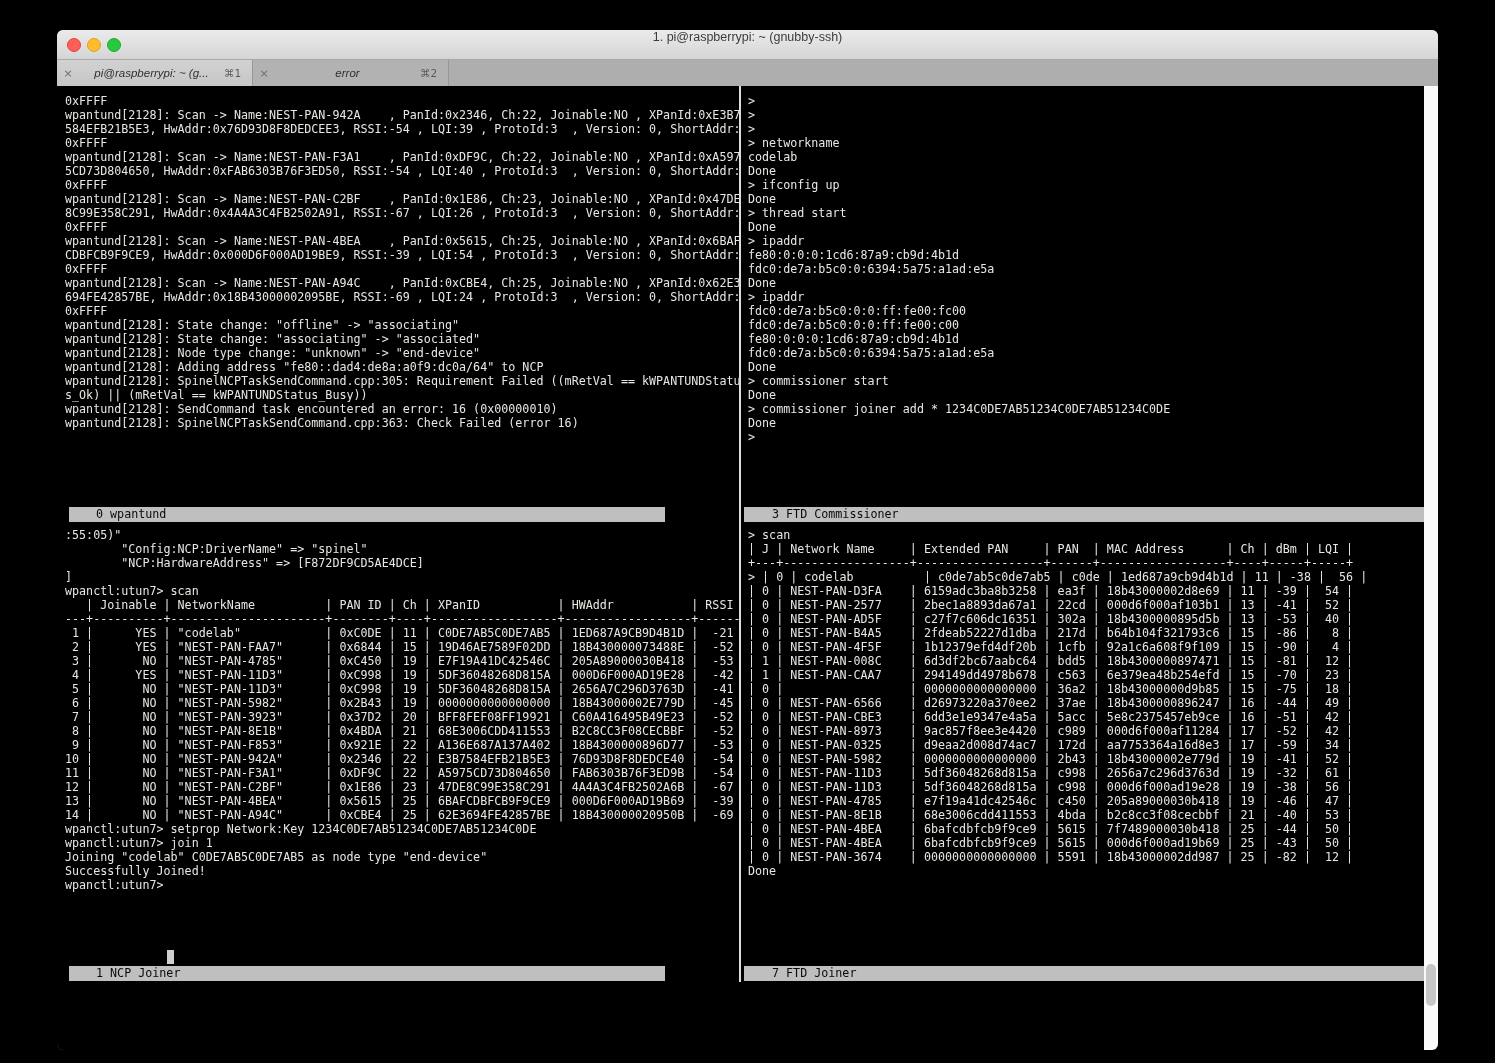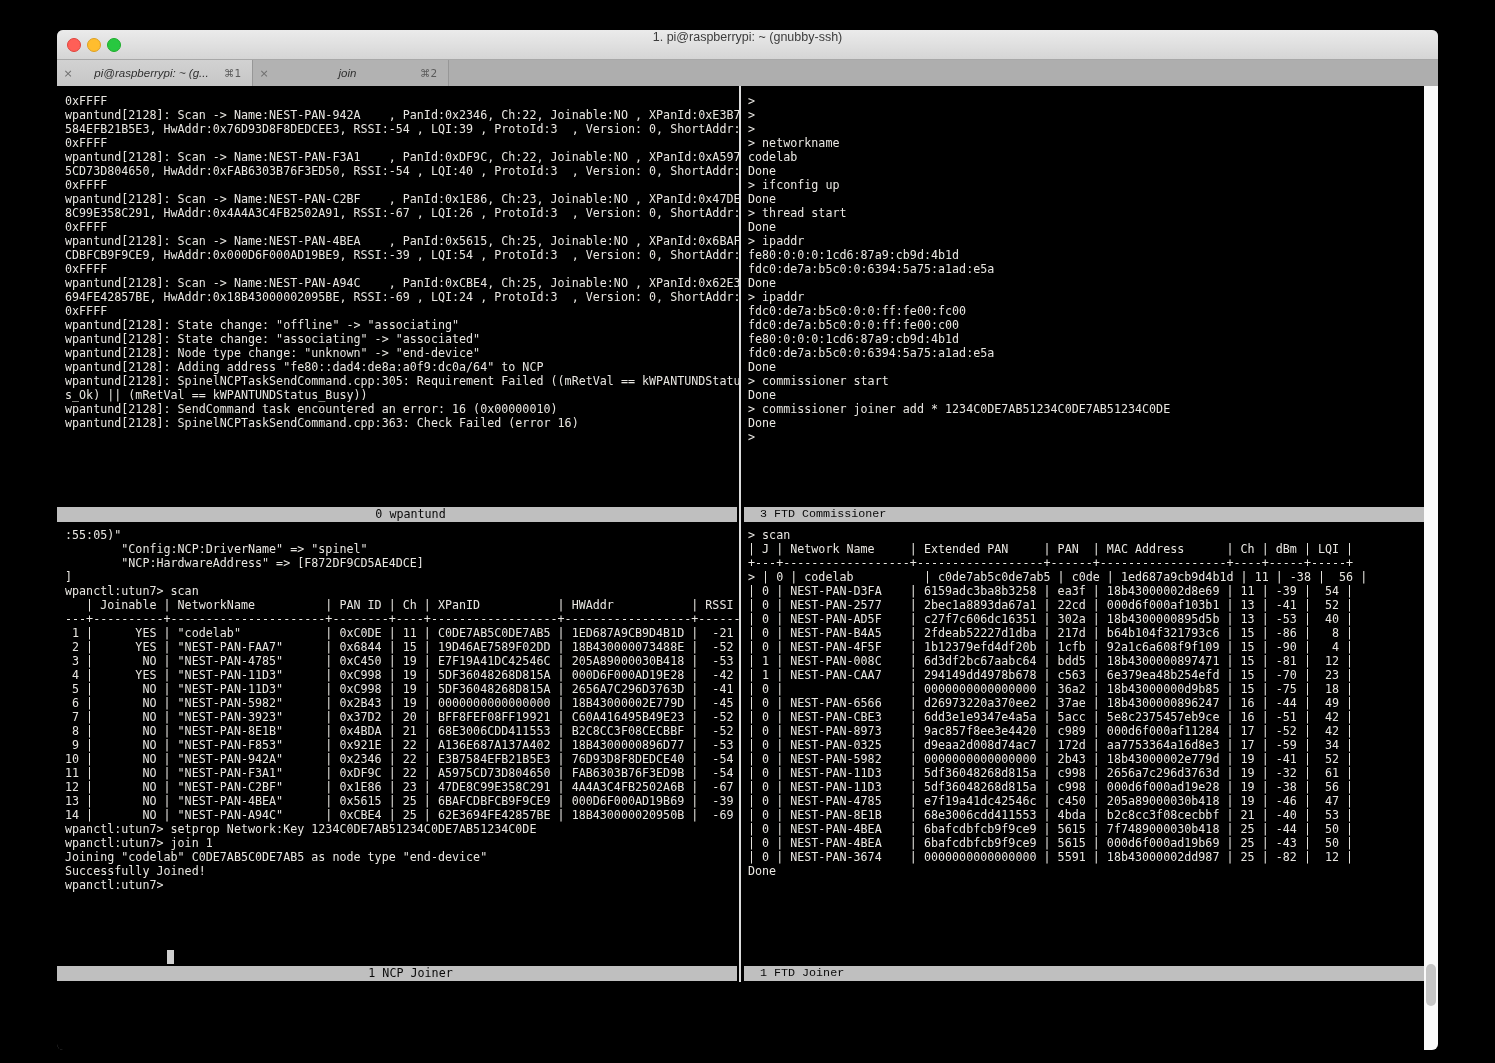--- a/index.html
+++ b/index.html
@@ -27,22 +27,22 @@
   .term pre{position:absolute;margin:4px;font:inherit;white-space:pre;}
   .pane-top{top:4px;line-height:16.65px;}
   .pane-bot{top:438px;line-height:17px;}
   .pleft{left:4px;}
   .pright{left:687px;}
   .vline{position:absolute;left:682px;top:0;width:2px;height:896px;background:#dcdcdc;}
   .sbar{position:absolute;height:15px;background:#bfbfbf;color:#0a0a0a;
         font:11.7px "DejaVu Sans Mono",monospace;line-height:15px;padding-left:27px;box-sizing:border-box;overflow:hidden;}
   .sbar.mid{top:421px;}
   .sbar.bot{top:880px;}
-  .sbar.l{left:0;width:680px;text-align:center;}
-  .sbar.r{left:687px;width:694px;padding-left:16px;font-family:Liberation Mono, monospace;}
+  .sbar.l{left:12px;width:596px;}
+  .sbar.r{left:687px;width:694px;padding-left:28px;}
   .cursor{position:absolute;left:110px;top:864px;width:7px;height:14px;background:#cfcfcf;}
   .scrollbar{position:absolute;right:0;top:0;width:14px;height:965px;background:#fafafa;z-index:5;}
   .thumb{position:absolute;left:2px;top:878px;width:10px;height:42px;border-radius:5px;background:#c6c6c6;}
 </style>
 </head>
 <body>
 
 <div class="window">
 
   <div class="titlebar">
@@ -53,21 +53,21 @@
   </div>
 
   <div class="tabbar">
     <div class="tab active">
       <span class="close">×</span>
       <span class="lbl">pi@raspberrypi: ~ (g...</span>
       <span class="sc">⌘1</span>
     </div>
     <div class="tab inactive">
       <span class="close">×</span>
-      <span class="lbl">join</span>
+      <span class="lbl">error</span>
       <span class="sc">⌘2</span>
     </div>
   </div>
 
   <div class="term">
     <pre id="pane-wpantund" class="pane-top pleft">0xFFFF
 wpantund[2128]: Scan -&gt; Name:NEST-PAN-942A    , PanId:0x2346, Ch:22, Joinable:NO , XPanId:0xE3B7
 584EFB21B5E3, HwAddr:0x76D93D8F8DEDCEE3, RSSI:-54 , LQI:39 , ProtoId:3  , Version: 0, ShortAddr:
 0xFFFF
 wpantund[2128]: Scan -&gt; Name:NEST-PAN-F3A1    , PanId:0xDF9C, Ch:22, Joinable:NO , XPanId:0xA597
@@ -165,21 +165,21 @@
 | 0 | NEST-PAN-4BEA    | 6bafcdbfcb9f9ce9 | 5615 | 7f7489000030b418 | 25 | -44 |  50 |
 | 0 | NEST-PAN-4BEA    | 6bafcdbfcb9f9ce9 | 5615 | 000d6f000ad19b69 | 25 | -43 |  50 |
 | 0 | NEST-PAN-3674    | 0000000000000000 | 5591 | 18b43000002dd987 | 25 | -82 |  12 |
 Done</pre>
 
     <div class="vline"></div>
 
     <div class="sbar mid l">0 wpantund</div>
     <div class="sbar mid r">3 FTD Commissioner</div>
     <div class="sbar bot l">1 NCP Joiner</div>
-    <div class="sbar bot r">1 FTD Joiner</div>
+    <div class="sbar bot r">7 FTD Joiner</div>
 
     <div class="cursor"></div>
 
     <div class="scrollbar">
       <div class="thumb"></div>
     </div>
   </div>
 
 </div>
 

